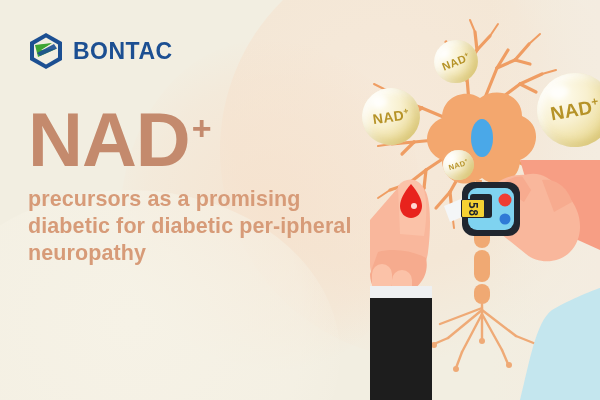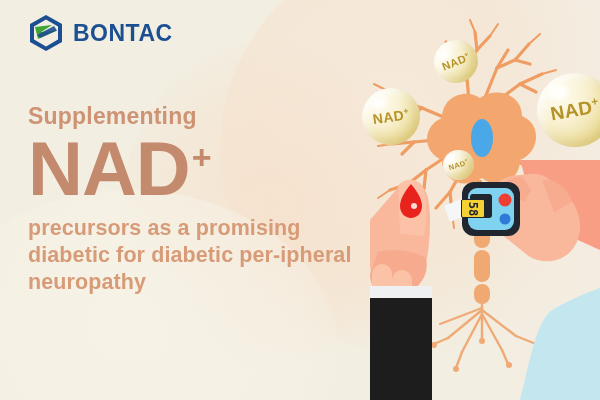--- a/index.html
+++ b/index.html
@@ -27,21 +27,21 @@
     position:absolute;left:-80px;bottom:-120px;width:420px;height:330px;
     border-radius:50%;
     background:radial-gradient(circle at 50% 40%, #f6f2e6 0%, rgba(246,242,230,.5) 60%, rgba(246,242,230,0) 78%);
   }
   .bg-edge-right{
     position:absolute;right:0;top:0;width:110px;height:400px;
     background:linear-gradient(to left,#f4ece0 0%, rgba(244,236,224,0) 100%);
   }
 
   
-  .logo{position:absolute;left:28px;top:14px;display:flex;align-items:center;gap:9px;}
+  .logo{position:absolute;left:28px;top:32px;display:flex;align-items:center;gap:9px;}
   .logo-mark{width:36px;height:38px;}
   .logo-word{
     font-size:23px;font-weight:bold;letter-spacing:.5px;color:#1c4f92;
     font-family:"Liberation Sans", sans-serif;line-height:1;
   }
 
   
   .headline{position:absolute;left:28px;top:105px;width:340px;}
   .eyebrow{
     font-size:23px;font-weight:bold;color:#cd9374;letter-spacing:.2px;
@@ -269,21 +269,20 @@
         <polygon points="18,5.5 30,12.4 30,25.6 18,32.5 6,25.6 6,12.4" fill="#f2eee1"></polygon>
         <path d="M7 13 L24 11 L13 18 L29 16.5 L10 25 Z" fill="#3fa535"></path>
         <path d="M26 12 L29 16.5 L12 24 L9 21 Z" fill="#1c4f92" opacity=".9"></path>
         <path d="M7.5 13.5 L23 11.6 L12.5 17.8 Z" fill="#3fa535"></path>
       </svg>
     </span>
     <span class="logo-word">BONTAC</span>
   </div>
 
   <div class="headline">
-    <p class="eyebrow">Supplementing</p>
     <p class="bigword">
       <span>NAD</span>
       <span class="plus">+</span>
     </p>
     <p class="subhead">precursors as a promising diabetic for diabetic per-ipheral neuropathy</p>
   </div>
 
 </div>
 
 </body></html>

